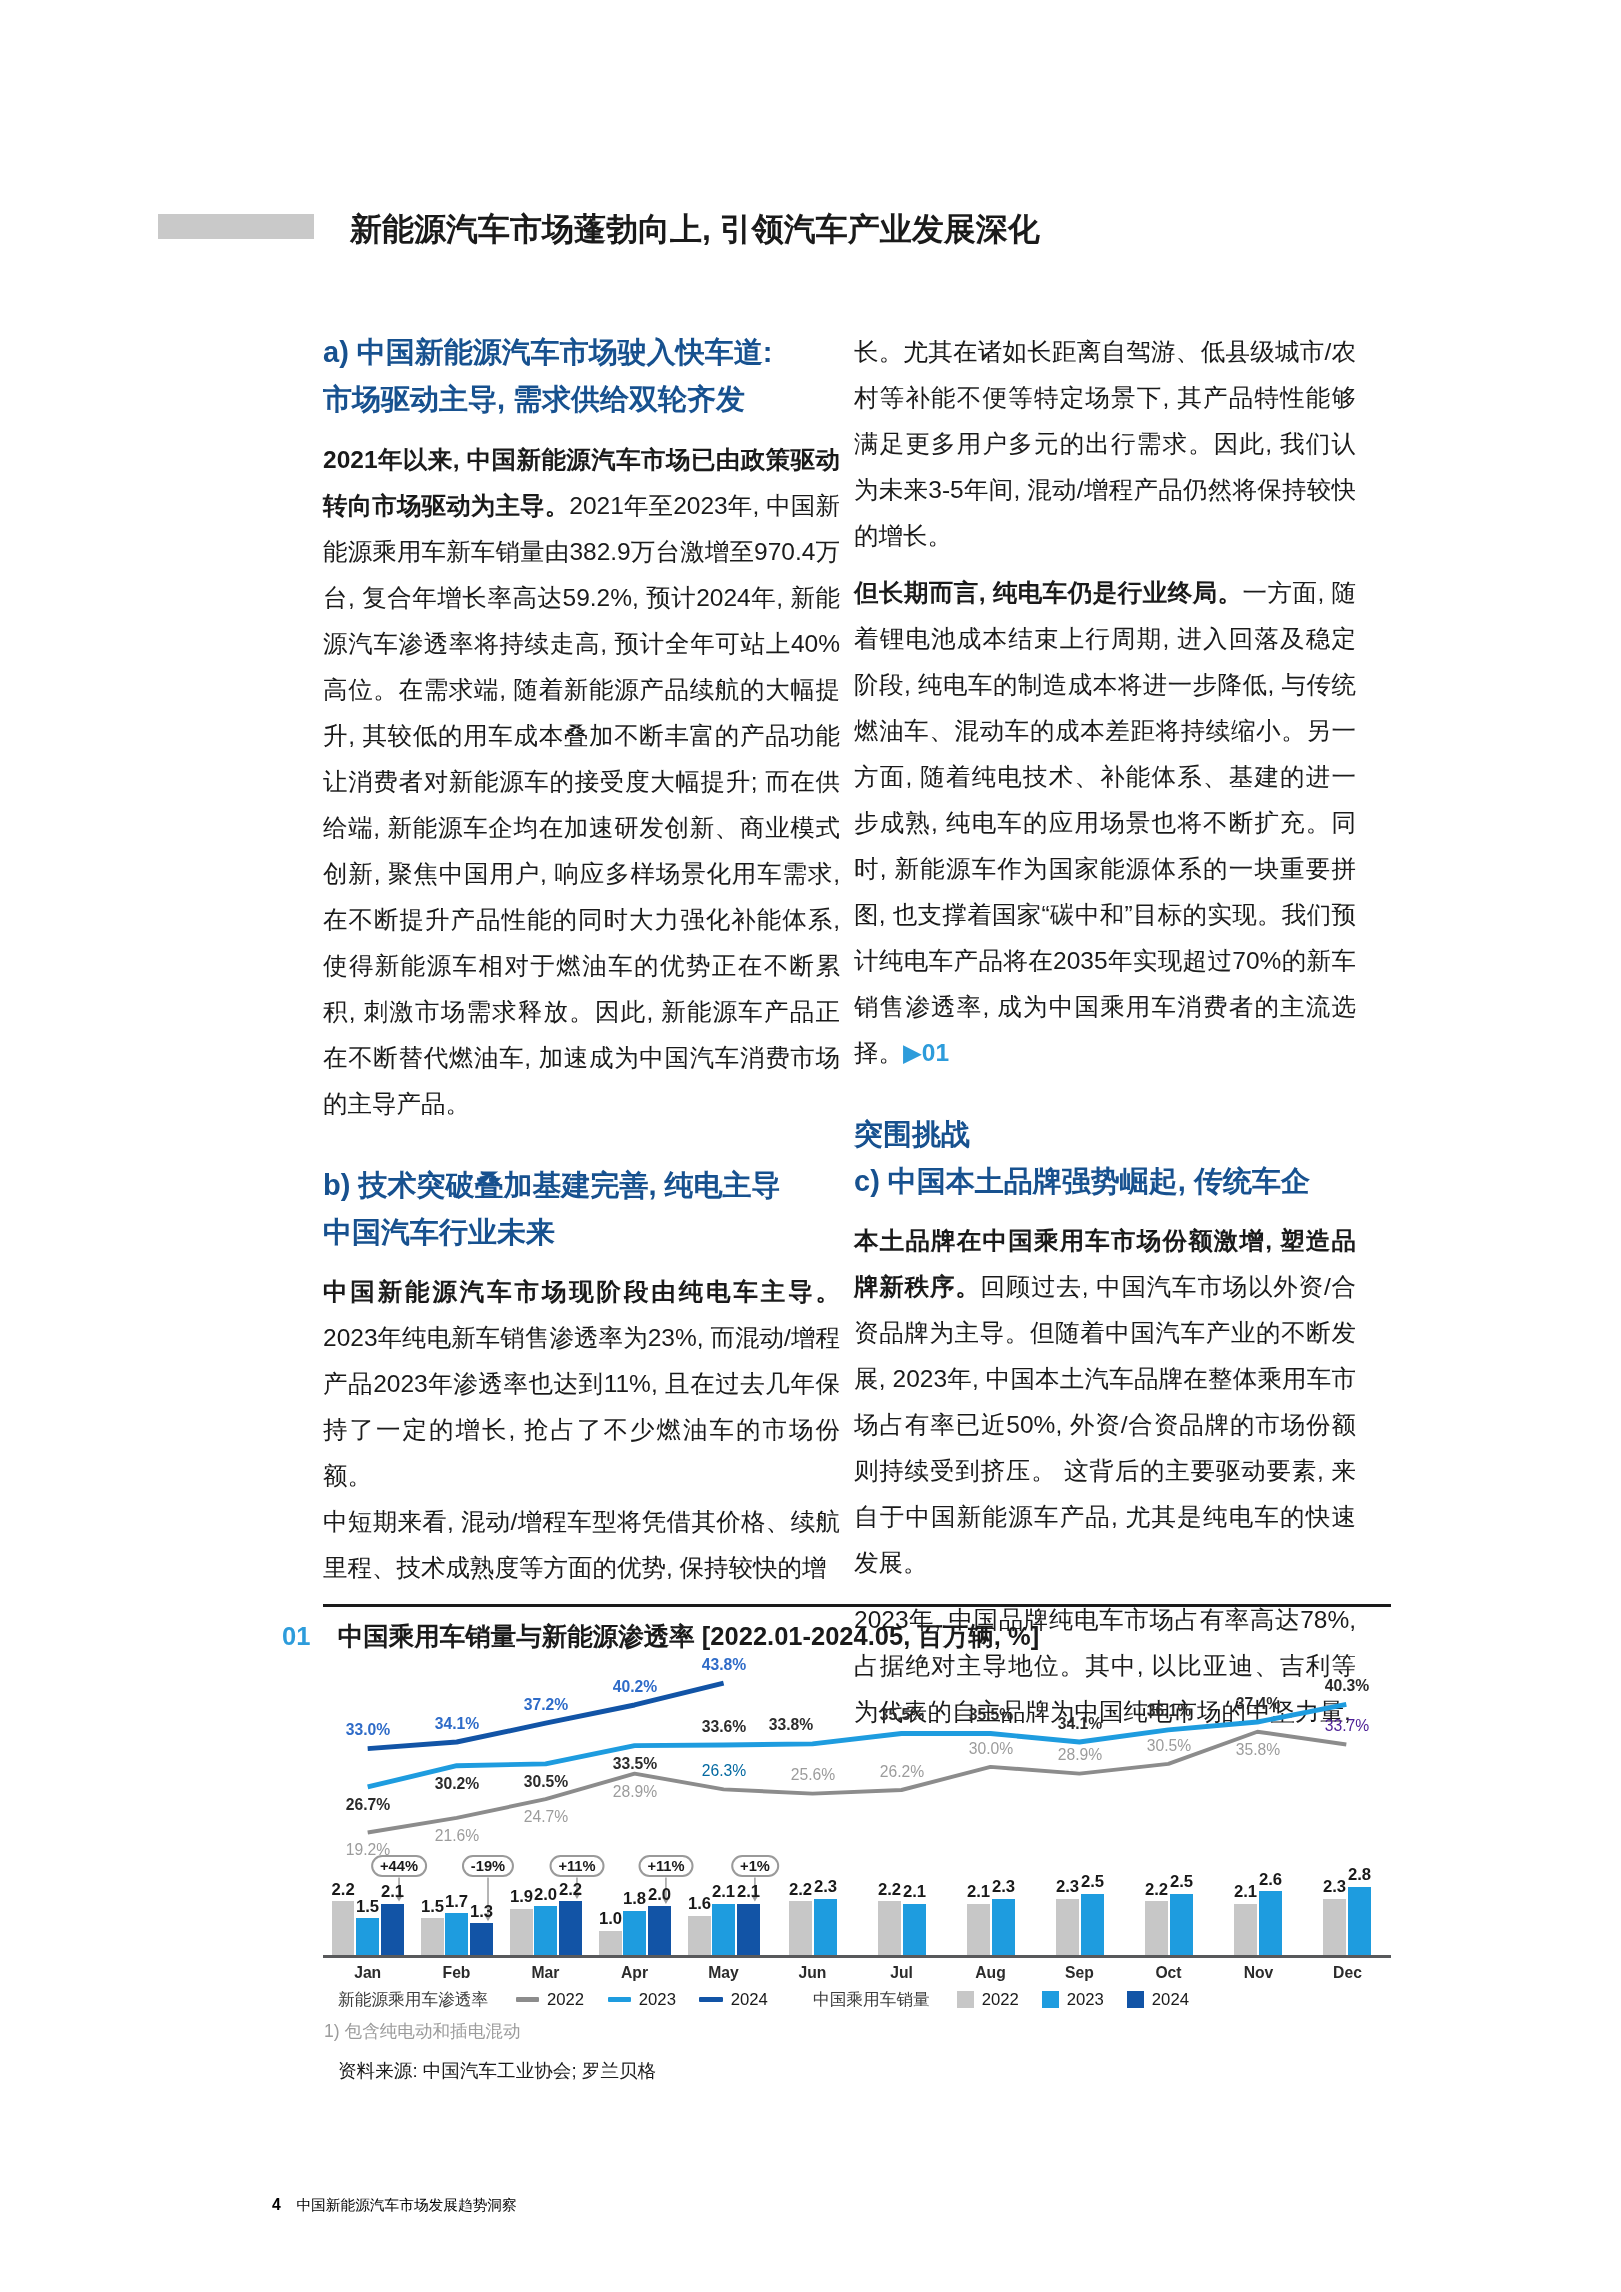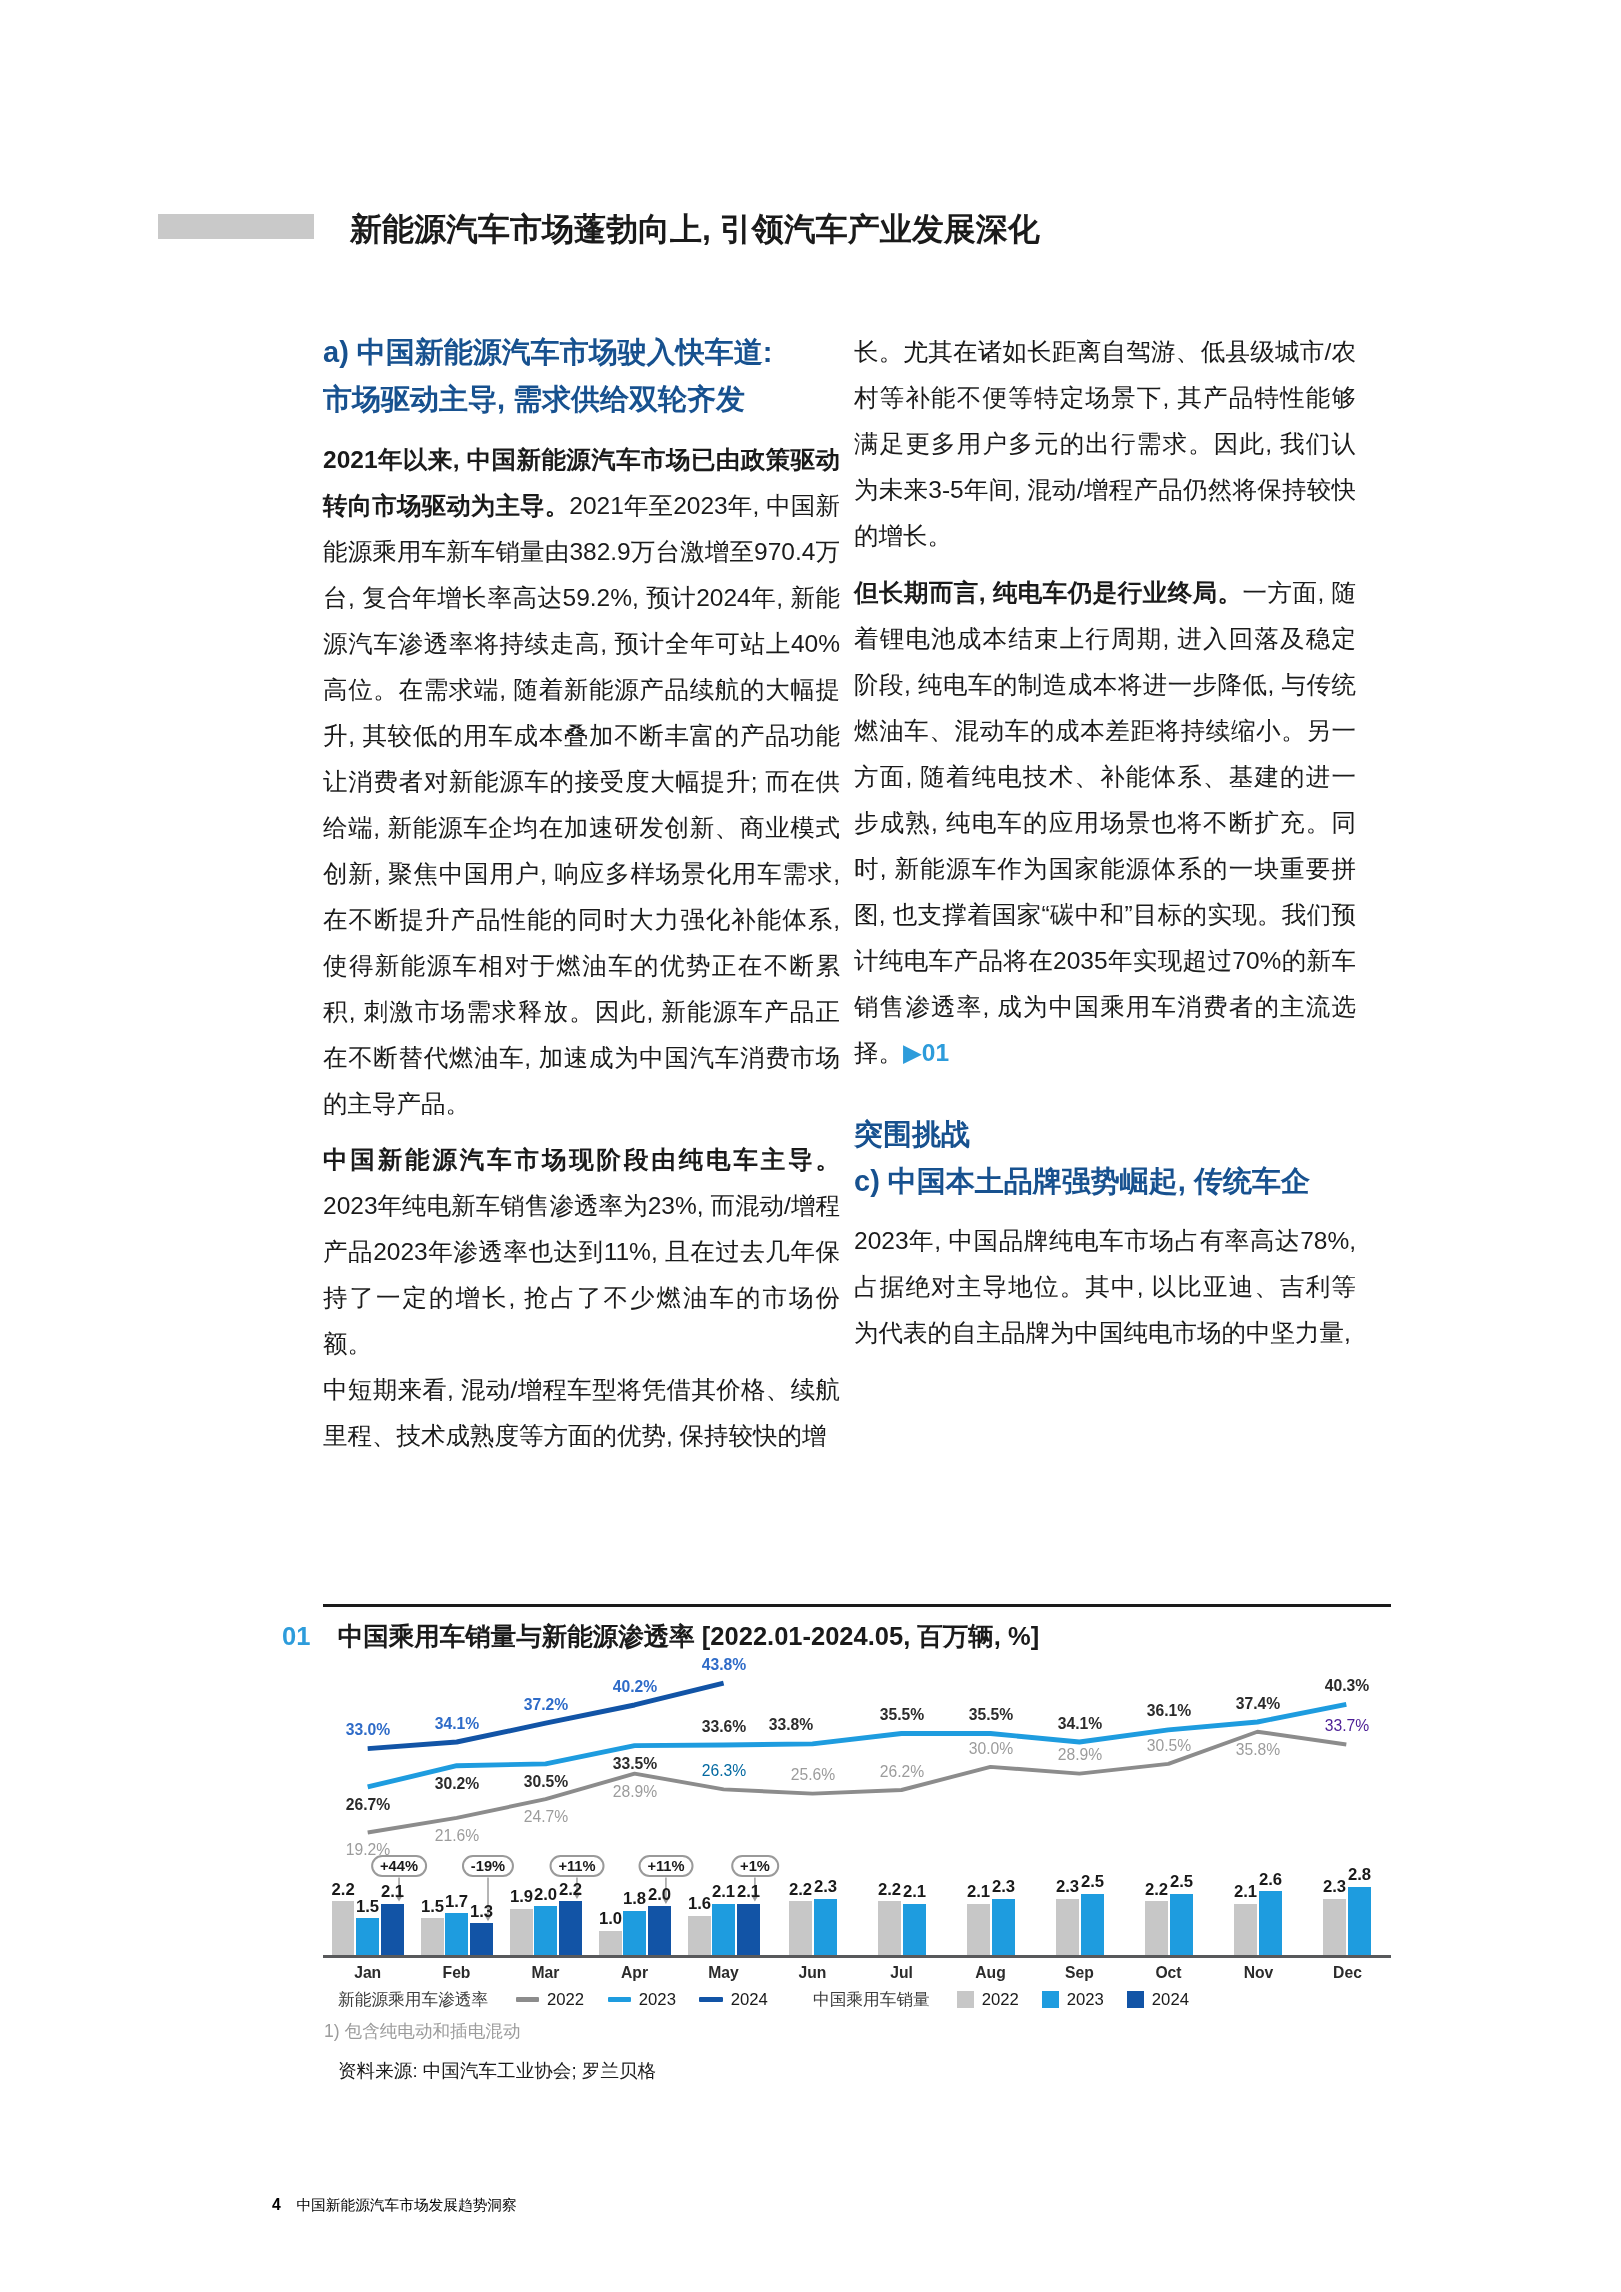--- a/index.html
+++ b/index.html
@@ -55,39 +55,46 @@
   <h1 class="page-title">新能源汽车市场蓬勃向上, 引领汽车产业发展深化</h1>
 
   <div class="col col-left">
     <h2 class="sec-heading">
       <span>a) 中国新能源汽车市场驶入快车道:</span>
       <span>市场驱动主导, 需求供给双轮齐发</span>
     </h2>
     <p class="body">
       <strong>2021年以来, 中国新能源汽车市场已由政策驱动转向市场驱动为主导。</strong><span>2021年至2023年, 中国新能源乘用车新车销量由382.9万台激增至970.4万台, 复合年增长率高达59.2%, 预计2024年, 新能源汽车渗透率将持续走高, 预计全年可站上40%高位。在需求端, 随着新能源产品续航的大幅提升, 其较低的用车成本叠加不断丰富的产品功能让消费者对新能源车的接受度大幅提升; 而在供给端, 新能源车企均在加速研发创新、商业模式创新, 聚焦中国用户, 响应多样场景化用车需求, 在不断提升产品性能的同时大力强化补能体系, 使得新能源车相对于燃油车的优势正在不断累积, 刺激市场需求释放。因此, 新能源车产品正在不断替代燃油车, 加速成为中国汽车消费市场的主导产品。</span>
     </p>
+    <h2 class="sec-heading">
+      <span>b) 技术突破叠加基建完善, 纯电主导</span>
+      <span>中国汽车行业未来</span>
+    </h2>
     <p class="body tight">
       <strong>中国新能源汽车市场现阶段由纯电车主导。</strong><span>2023年纯电新车销售渗透率为23%, 而混动/增程产品2023年渗透率也达到11%, 且在过去几年保持了一定的增长, 抢占了不少燃油车的市场份额。</span>
     </p>
     <p class="body tight">
       <span>中短期来看, 混动/增程车型将凭借其价格、续航里程、技术成熟度等方面的优势, 保持较快的增</span>
     </p>
   </div>
 
   <div class="col col-right">
     <p class="body">
       <span>长。尤其在诸如长距离自驾游、低县级城市/农村等补能不便等特定场景下, 其产品特性能够满足更多用户多元的出行需求。因此, 我们认为未来3-5年间, 混动/增程产品仍然将保持较快的增长。</span>
     </p>
     <p class="body">
       <strong>但长期而言, 纯电车仍是行业终局。</strong><span>一方面, 随着锂电池成本结束上行周期, 进入回落及稳定阶段, 纯电车的制造成本将进一步降低, 与传统燃油车、混动车的成本差距将持续缩小。另一方面, 随着纯电技术、补能体系、基建的进一步成熟, 纯电车的应用场景也将不断扩充。同时, 新能源车作为国家能源体系的一块重要拼图, 也支撑着国家“碳中和”目标的实现。我们预计纯电车产品将在2035年实现超过70%的新车销售渗透率, 成为中国乘用车消费者的主流选择。</span><span class="chart-ref">▶01</span>
     </p>
     <h2 class="sec-heading">
       <span>突围挑战</span>
       <span>c) 中国本土品牌强势崛起, 传统车企</span>
     </h2>
+    <p class="body">
+      <strong>本土品牌在中国乘用车市场份额激增, 塑造品牌新秩序。</strong><span>回顾过去, 中国汽车市场以外资/合资品牌为主导。但随着中国汽车产业的不断发展, 2023年, 中国本土汽车品牌在整体乘用车市场占有率已近50%, 外资/合资品牌的市场份额则持续受到挤压。 这背后的主要驱动要素, 来自于中国新能源车产品, 尤其是纯电车的快速发展。</span>
+    </p>
     <p class="body">
       <span>2023年, 中国品牌纯电车市场占有率高达78%, 占据绝对主导地位。其中, 以比亚迪、吉利等为代表的自主品牌为中国纯电市场的中坚力量,</span>
     </p>
   </div>
 
   <div class="chart-rule"></div>
 
   <div class="chart-header">
     <span class="chart-num">01</span><span class="chart-title">中国乘用车销量与新能源渗透率 [2022.01-2024.05, 百万辆, %]</span>
   </div>

